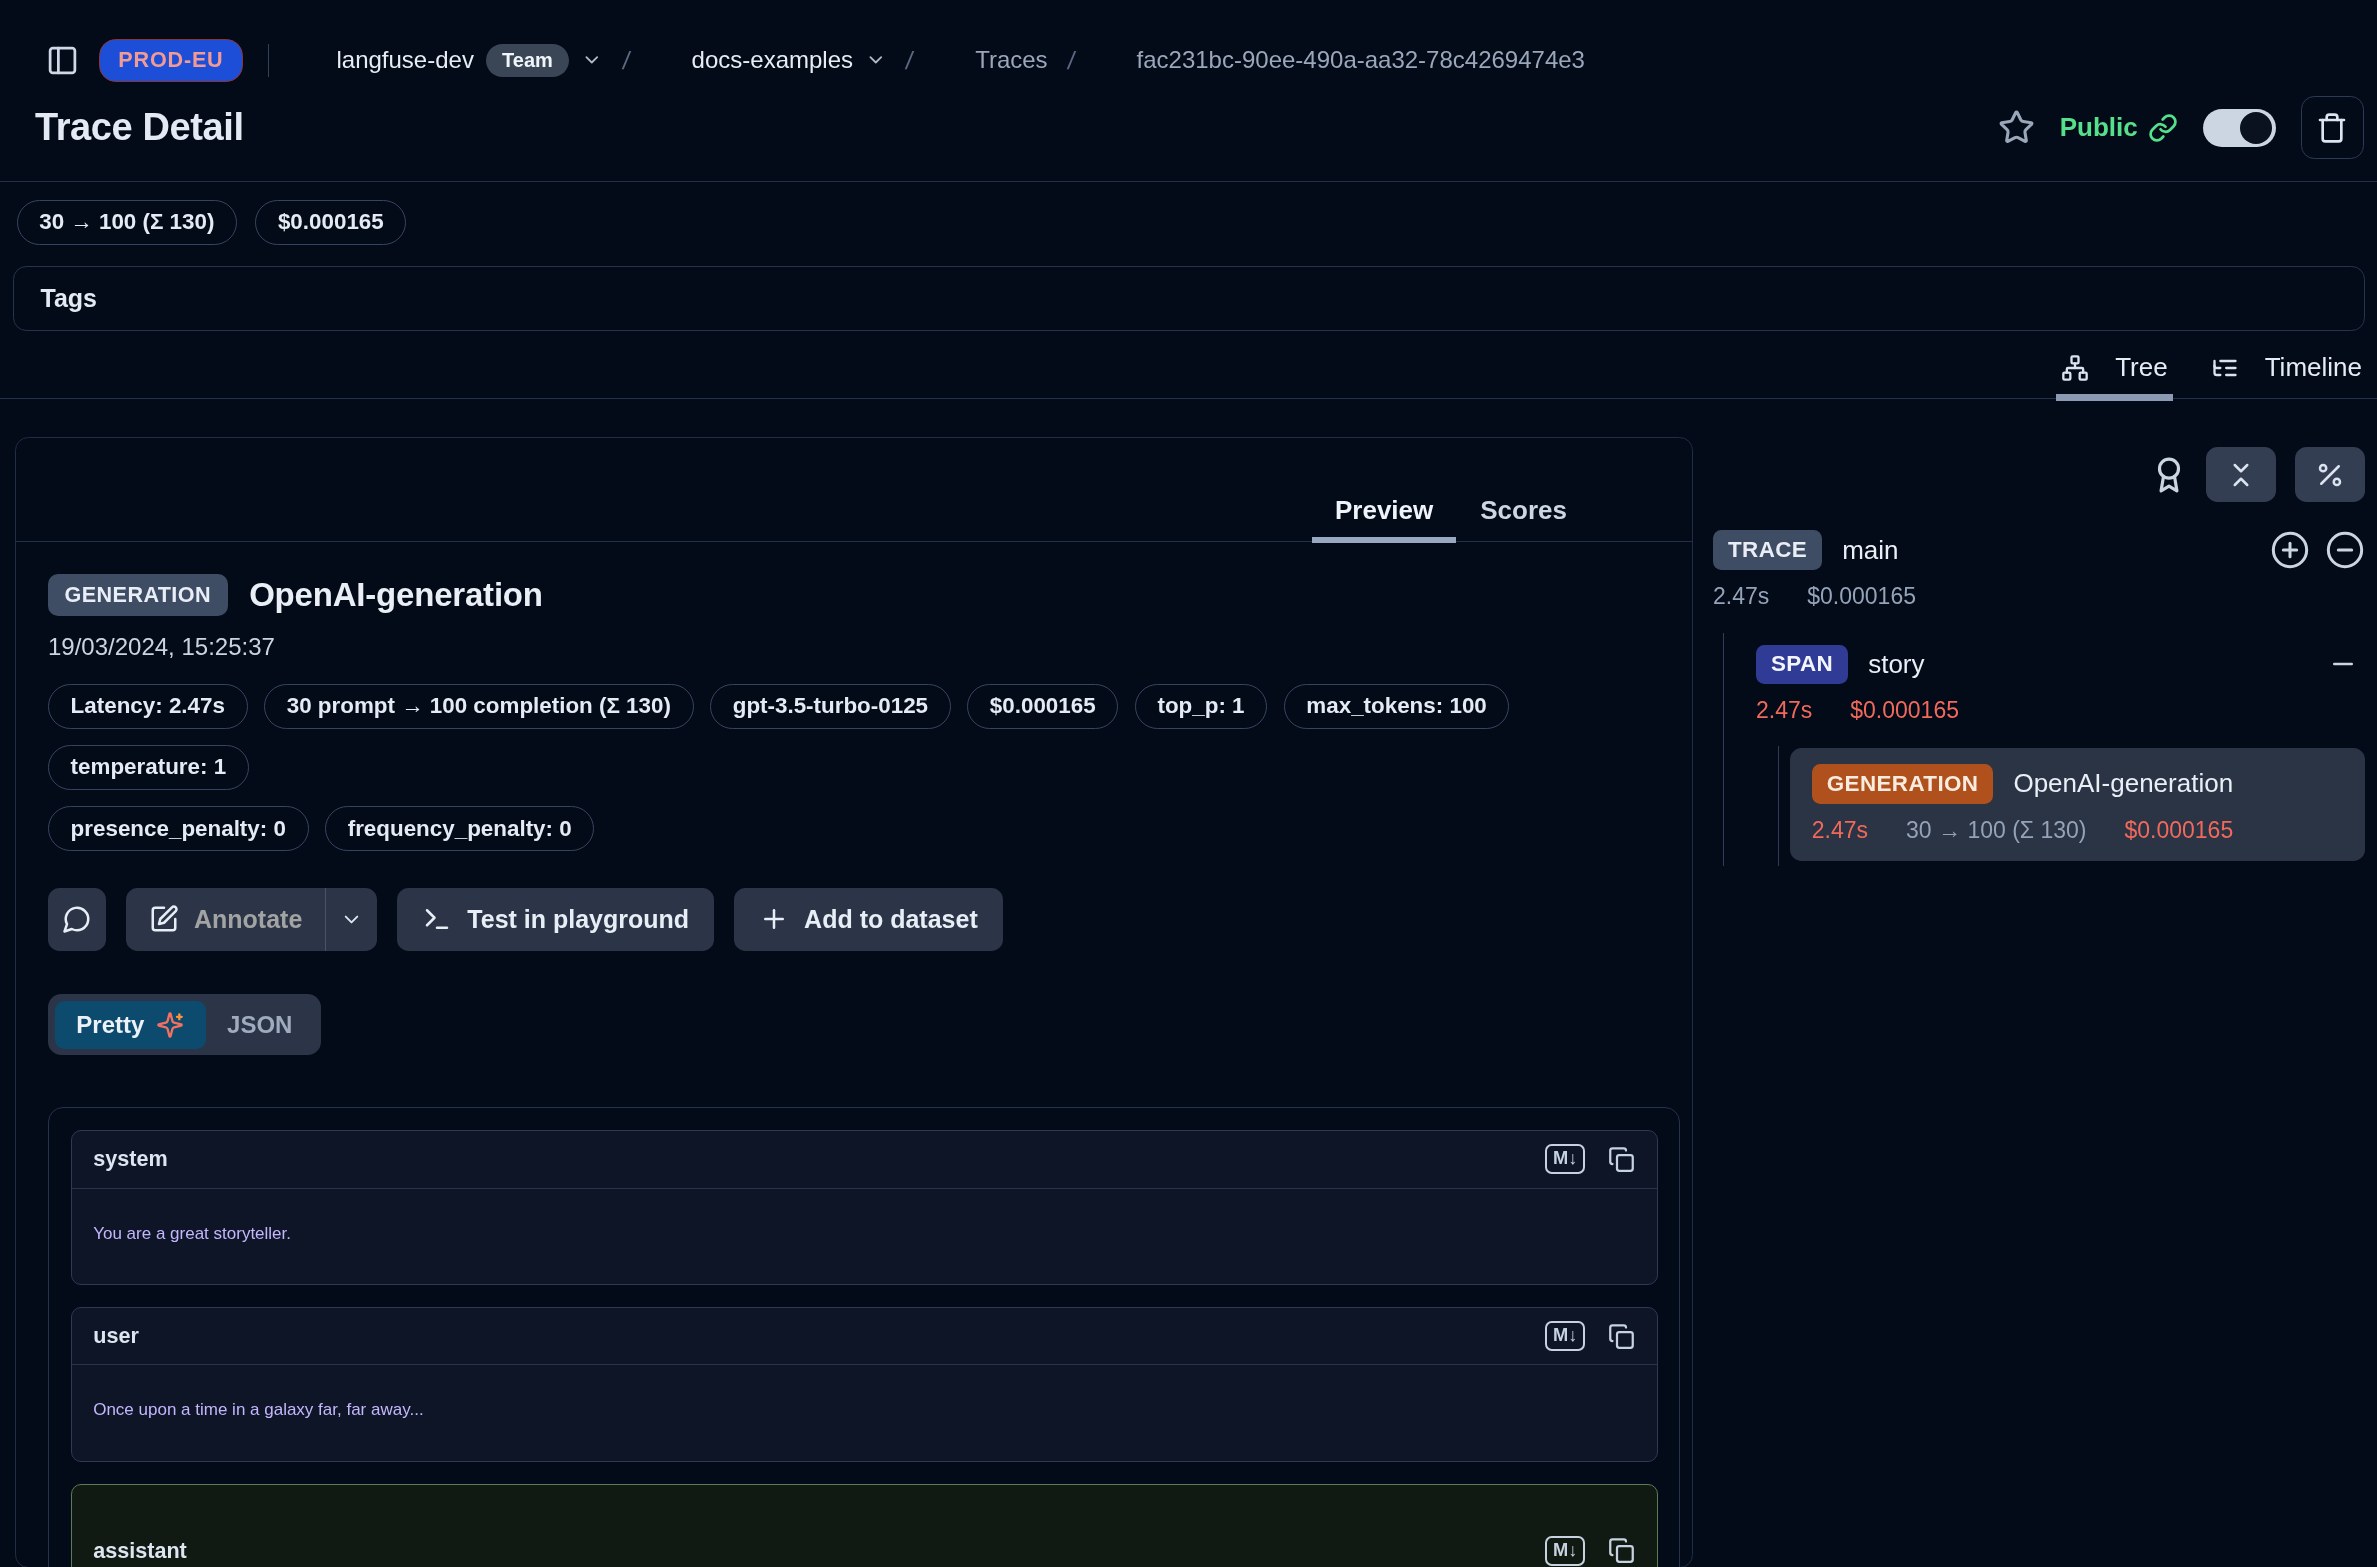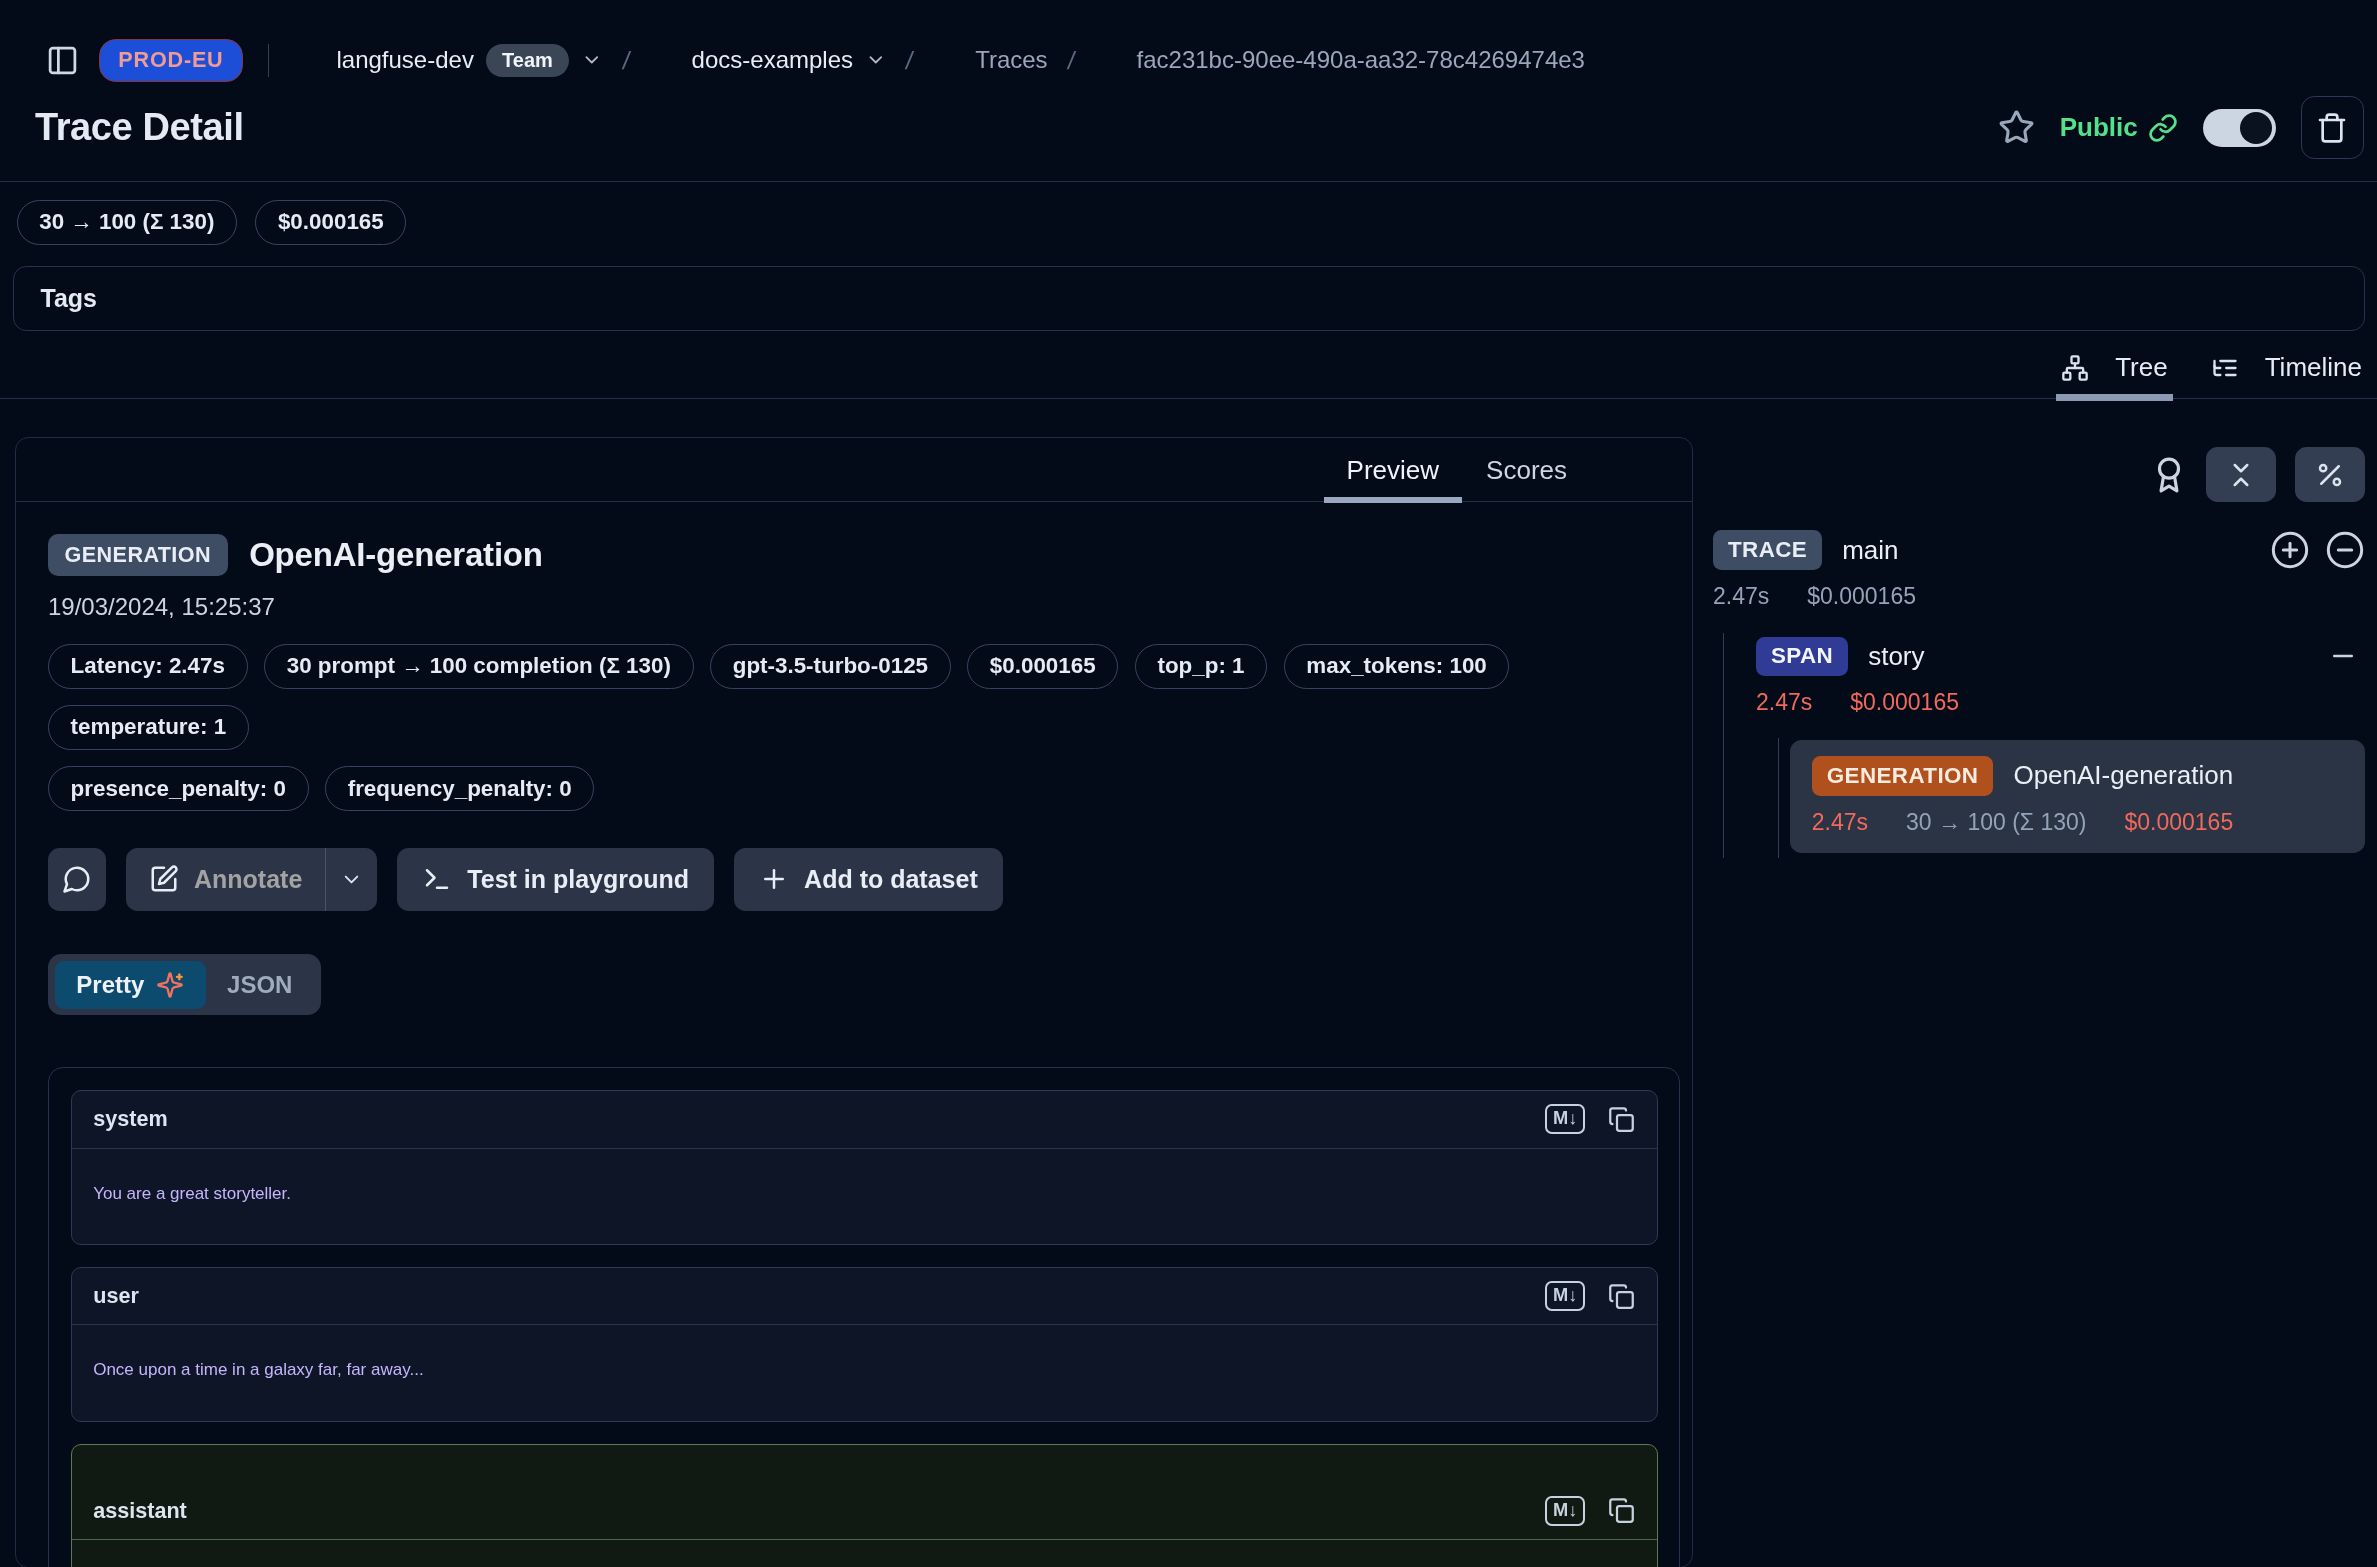--- a/index.html
+++ b/index.html
@@ -59,21 +59,21 @@
 
   
   .view-tabs { display:flex; justify-content:flex-end; gap:43px; padding:21.6px 15px 0 0; border-bottom:1.7px solid #22304a; }
   .vtab { display:flex; align-items:center; gap:26px; font-size:26px; color:#e6ecf4; padding-bottom:15px; position:relative; cursor:pointer; }
   .vtab.active::after { content:""; position:absolute; left:-5px; right:-5px; bottom:-2.5px; height:6.7px; background:#8b99b3; }
 
   
   .content { display:flex; align-items:flex-start; gap:20px; margin:38px 12.5px 0 15px; }
   .main-panel { width:1678px; border:1.7px solid #1f2d45; border-radius:13.3px; height:1131px; overflow:hidden; }
   .panel-header { display:flex; justify-content:flex-end; gap:47px; padding:16.6px 125px 0 0; border-bottom:1.7px solid #22304a; }
-  .ptab { font-size:26px; font-weight:400; color:#f0f4fa; padding-bottom:15px; position:relative; cursor:pointer; }
+  .ptab { font-size:26px; font-weight:700; color:#f0f4fa; padding-bottom:15px; position:relative; cursor:pointer;margin-top:40px; }
   .ptab.inactive { color:#cdd6e3; }
   .ptab.active::after { content:""; position:absolute; left:-23px; right:-23px; bottom:-2.5px; height:6.7px; background:#9aa7c0; }
   .panel-body { padding:32px 11.6px 33px 32px; }
 
   .obs-head { display:flex; align-items:center; gap:21.6px; }
   .type-badge {
     background:#3e4c64; color:#e9eef6; font-size:21.6px; font-weight:700; letter-spacing:0.4px;
     padding:8.3px 16.6px; border-radius:10px;
   }
   .obs-name { font-size:33px; font-weight:700; color:#eaeff6; letter-spacing:-0.2px; }
@@ -123,21 +123,21 @@
   .node-badge.span { background:#2f3b94; color:#f2f5fb; }
   .node-badge.generation { background:#b0501c; color:#f8ece1; }
   .node-name { font-size:26px; font-weight:500; color:#eaeff6; }
   .zoom-circles { display:flex; align-items:center; gap:15px; color:#cbd5e1; }
   .metrics { display:flex; gap:38px; margin-top:13.3px; font-size:23px; font-weight:500; }
   .metrics .gray { color:#94a3b8; }
   .metrics .red { color:#f2695c; }
 
   .children-1 { margin-left:10px; border-left:1.7px solid #2e3d58; margin-top:23px; padding-top:3.3px; }
   .span-inner { padding-left:32px; }
-  .span-row { display:flex; align-items:center; justify-content:space-between; padding-right:6.7px; }
+  .span-row { display:flex; align-items:center; justify-content:space-between; padding-right:6.7px;margin-top:8px; }
   .span-left { display:flex; align-items:center; gap:20px; }
   .collapse-minus { color:#cbd5e1; cursor:pointer; }
   .children-2 { margin-left:21.6px; border-left:1.7px solid #2e3d58; margin-top:21.6px; padding:1.7px 0 5px 11.6px; }
   .gen-card { background:#2a3445; border-radius:11.6px; padding:16.6px 21.6px; cursor:pointer; }
   .gen-row { display:flex; align-items:center; gap:20px; }
 </style>
 </head>
 <body>
 
 <div class="topbar">

